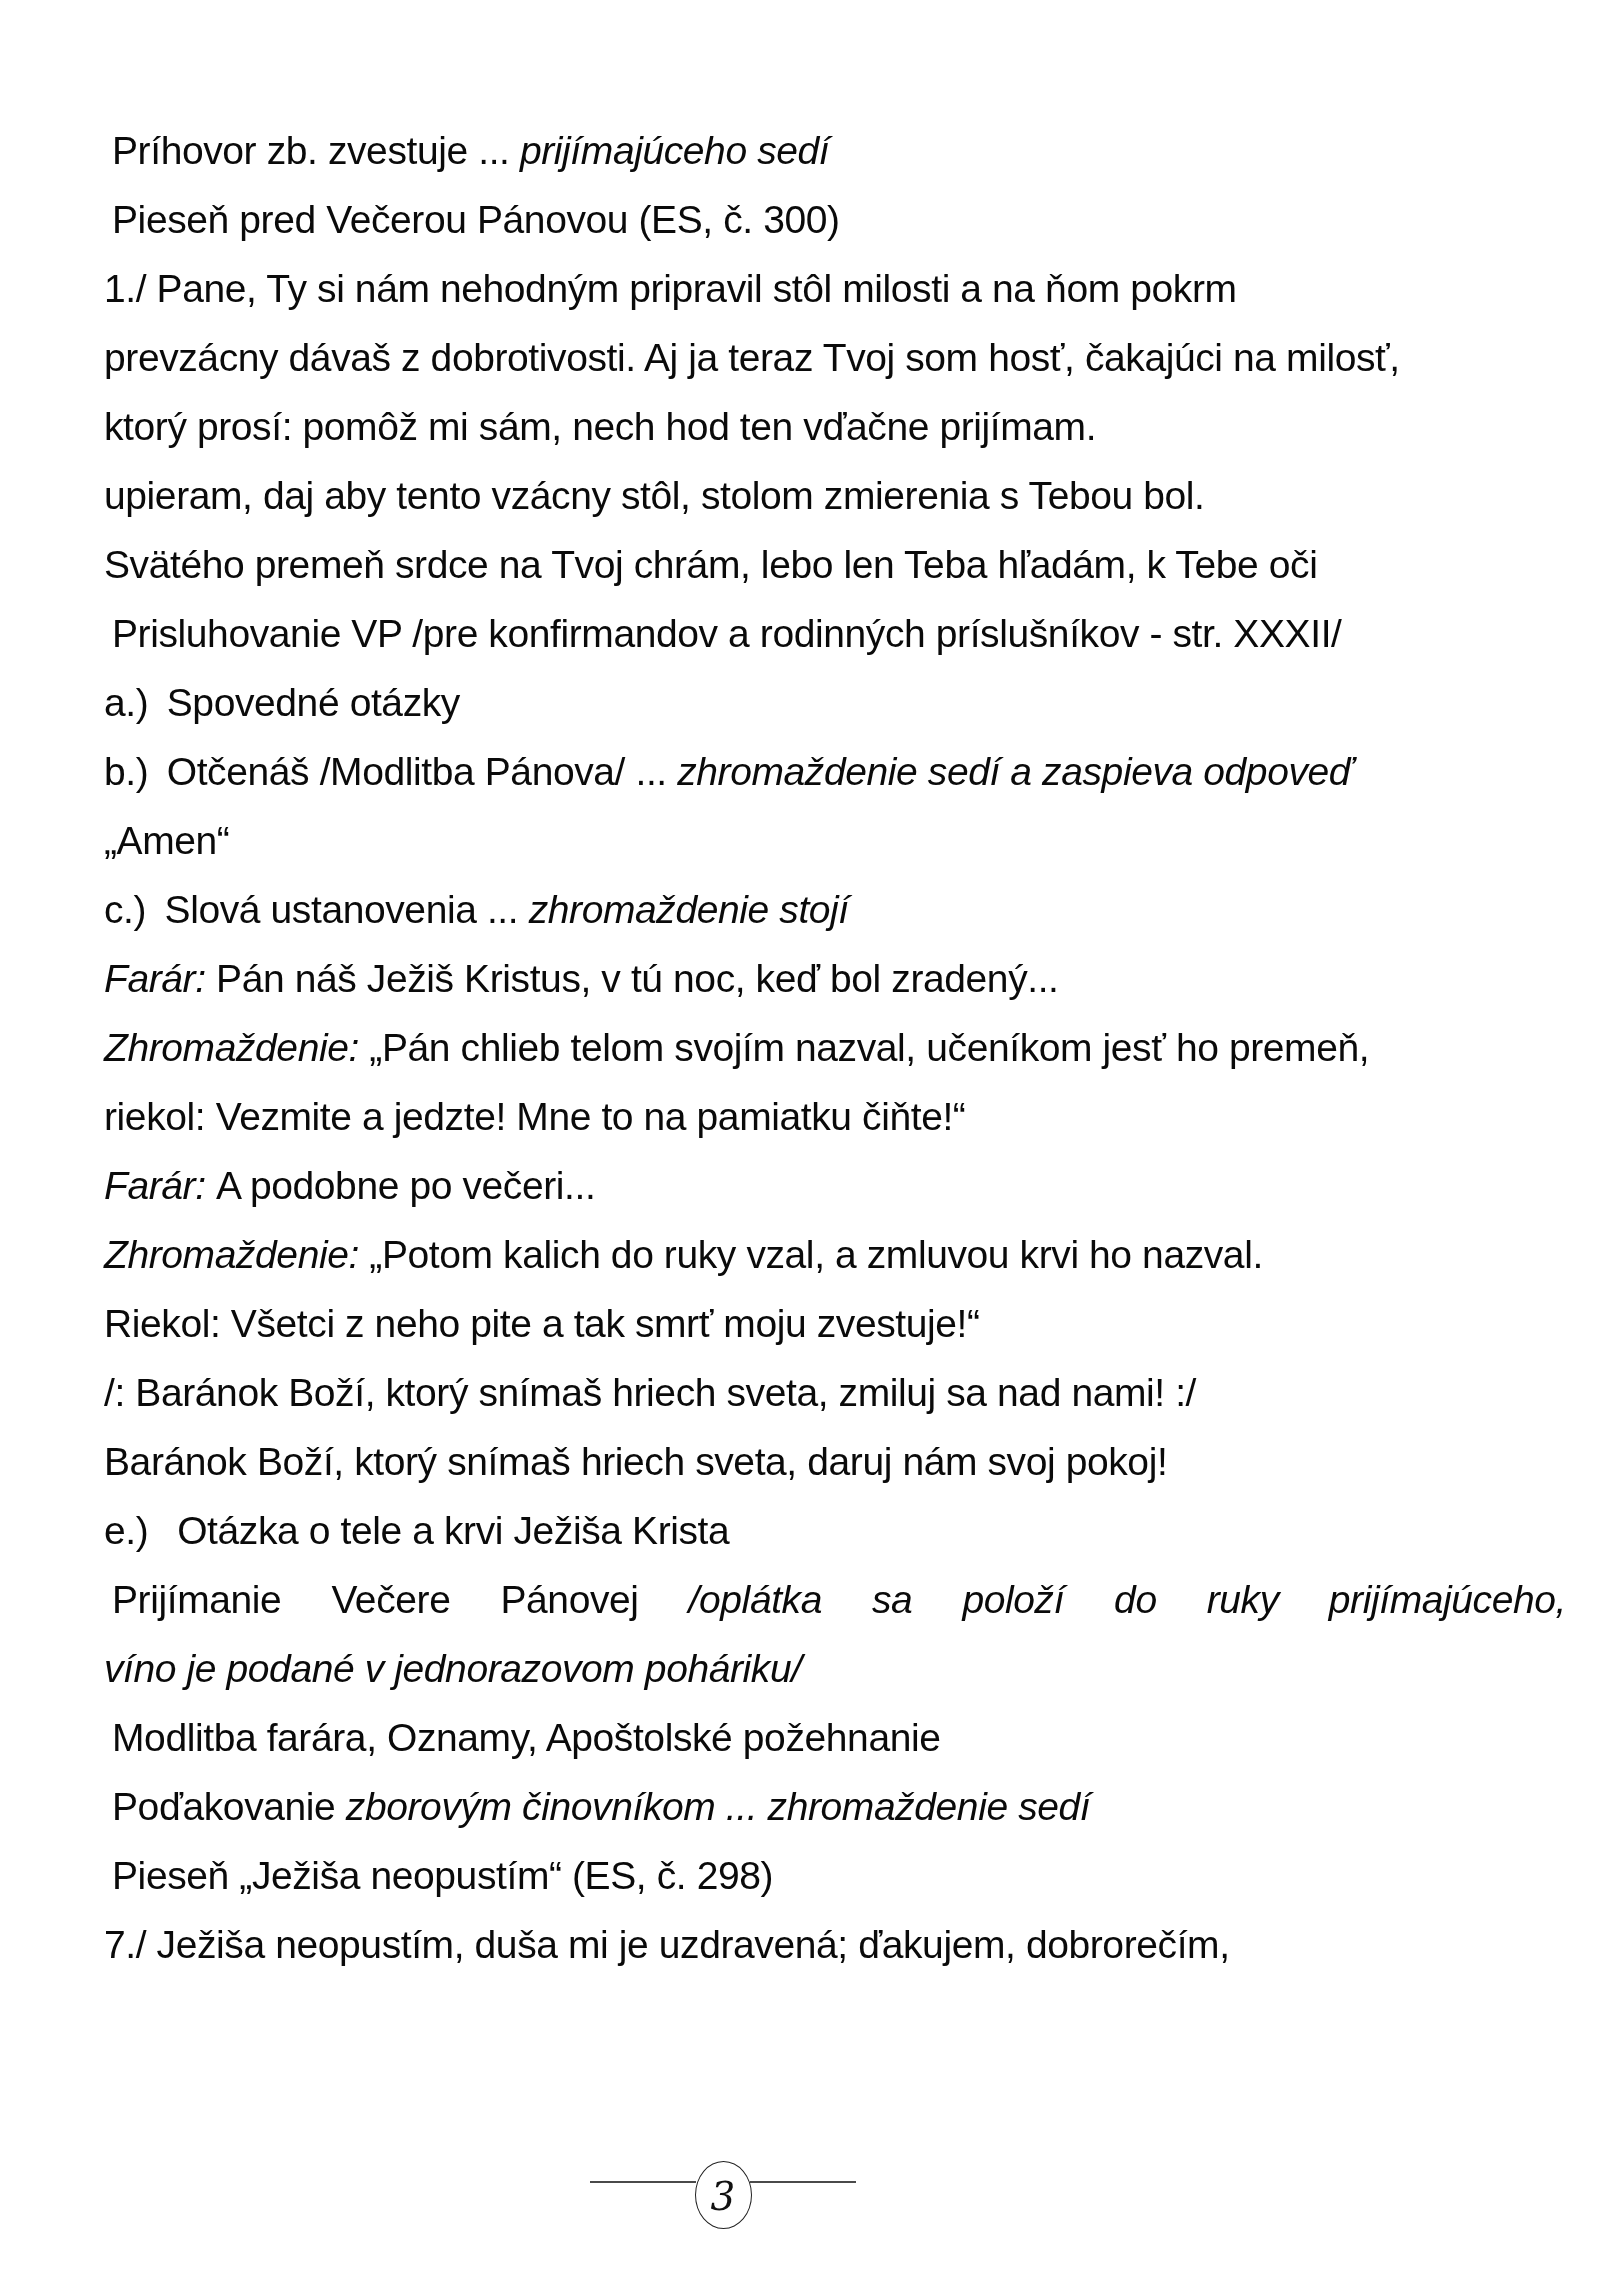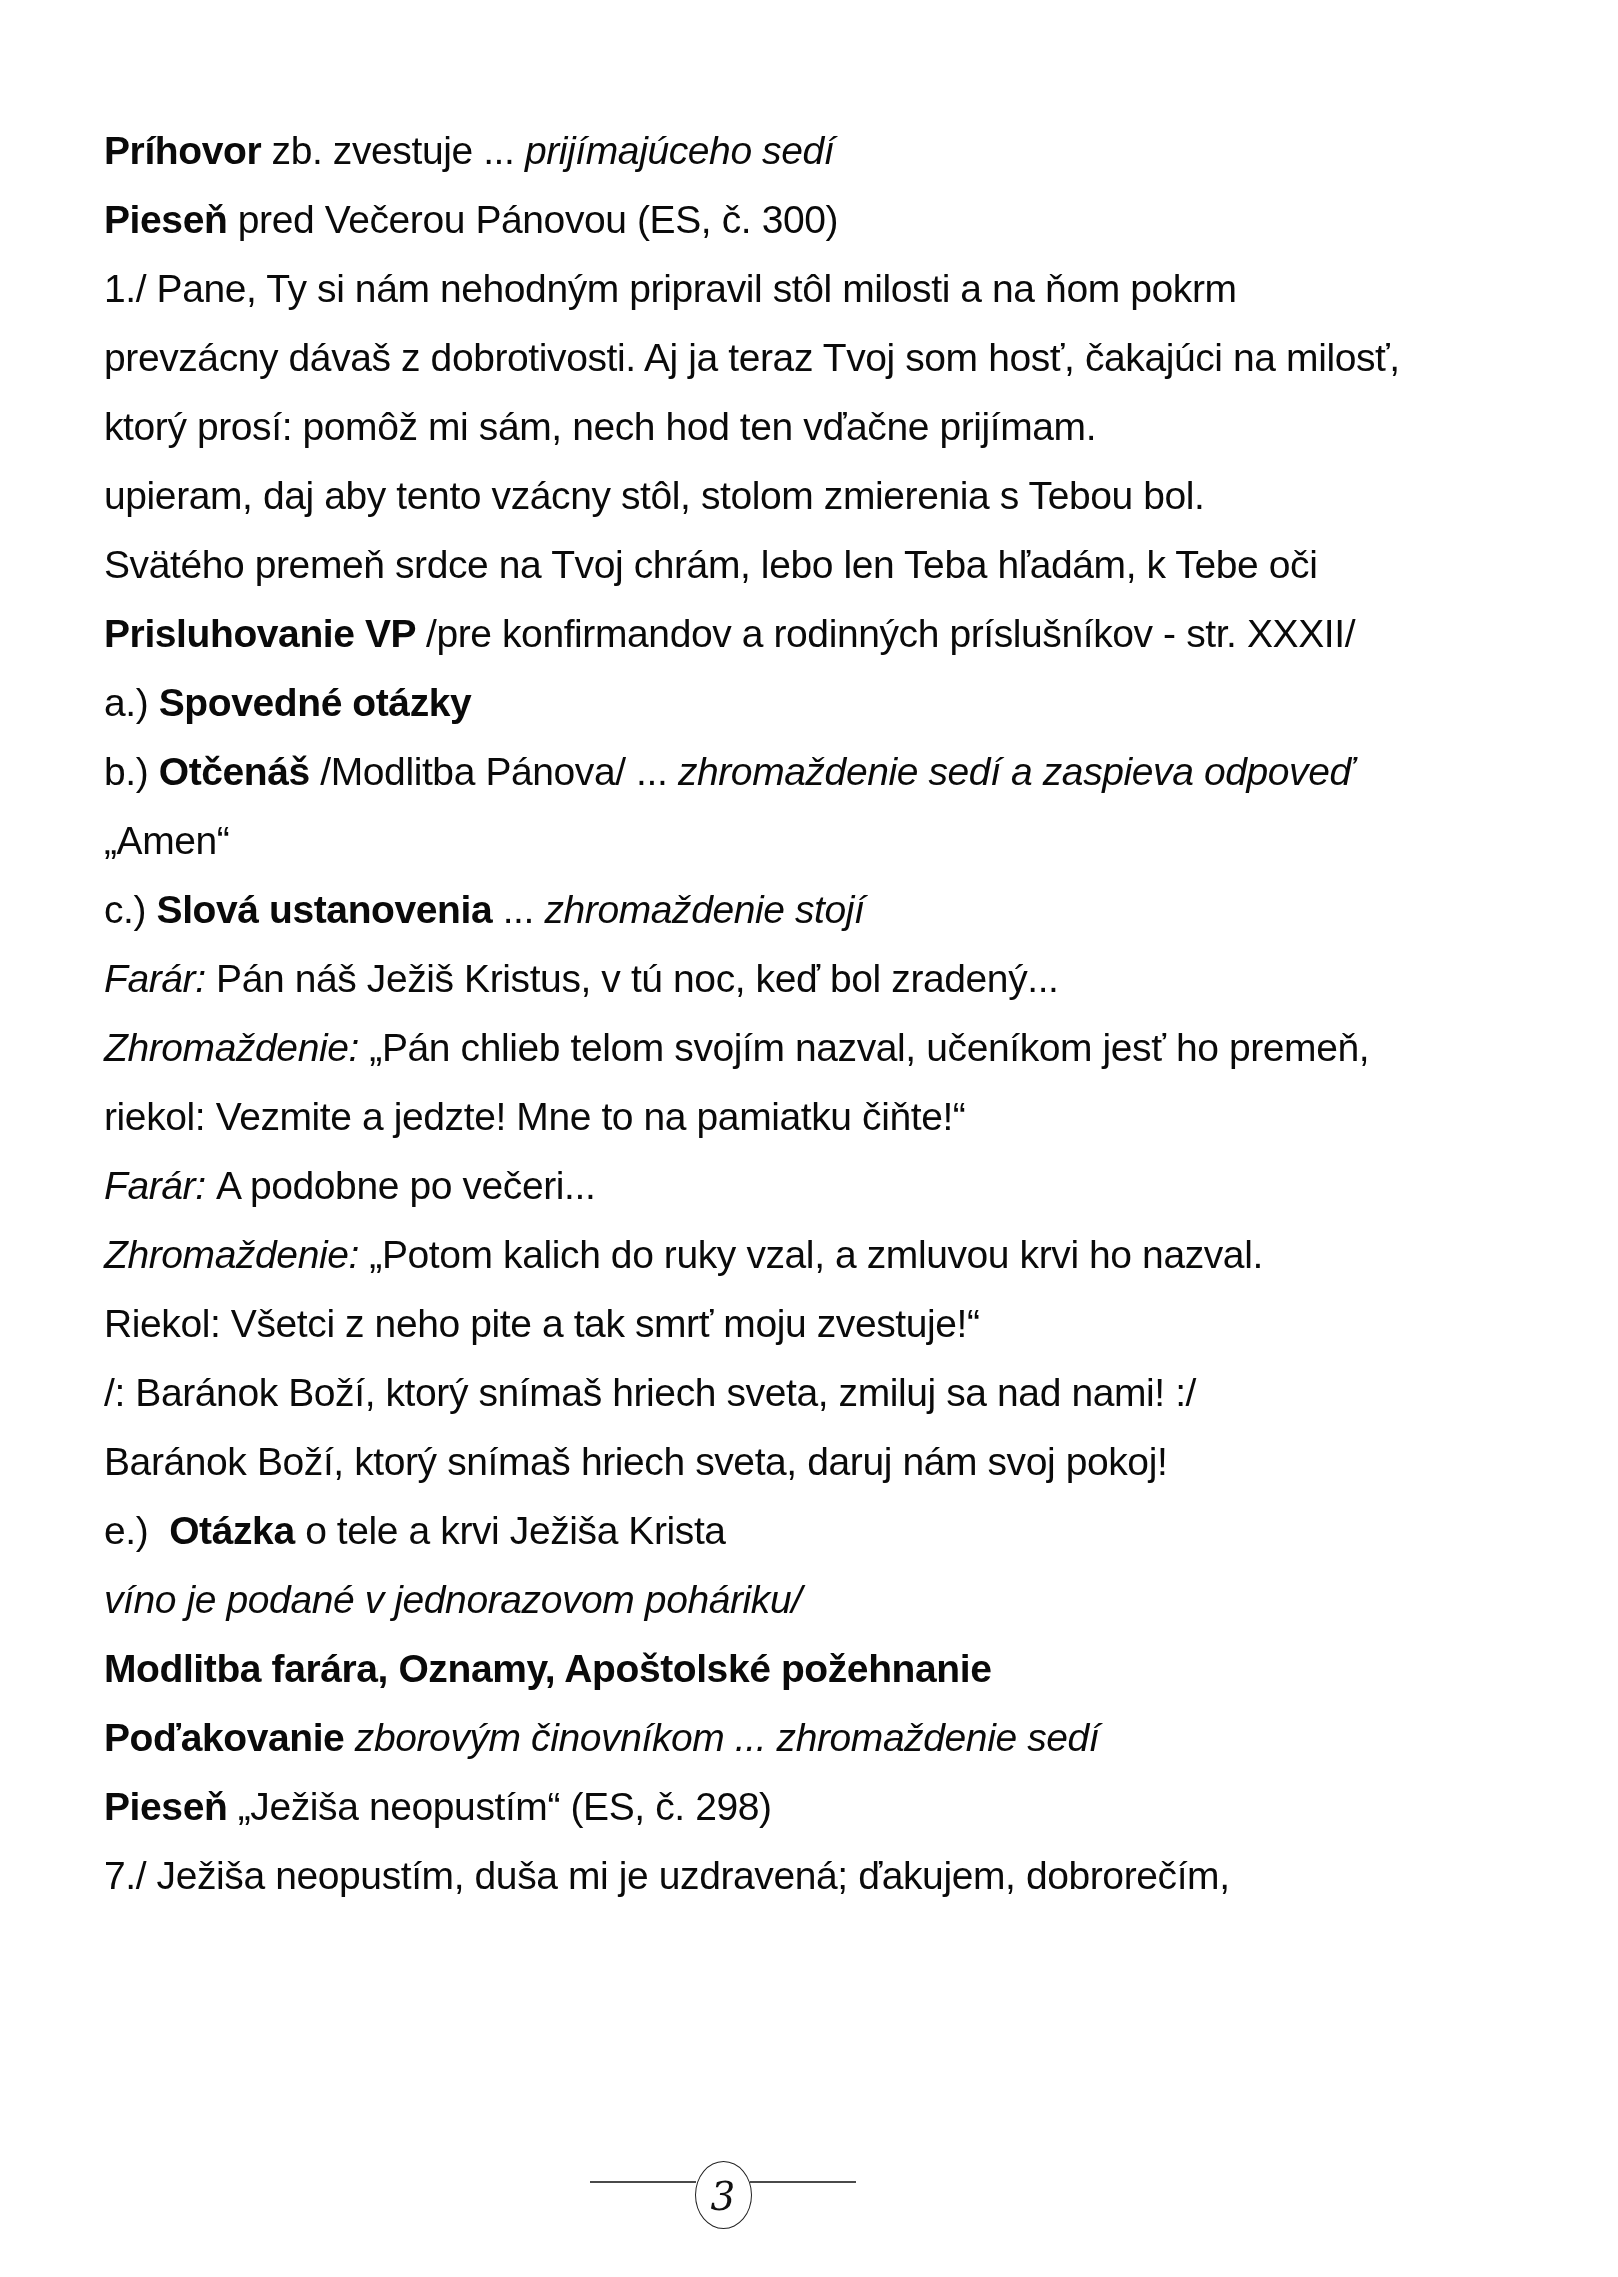--- a/index.html
+++ b/index.html
@@ -29,21 +29,21 @@
     line-height: 69px;
     letter-spacing: -0.4px;
     white-space: nowrap;
   }
   .line.just {
     white-space: normal;
     text-align: justify;
     text-align-last: justify;
   }
   .regular { font-weight: normal; font-style: normal; }
-  .bold { font-weight: bold; }
+  .bold { font-weight: normal; margin-left: 8px; }
   .italic { font-style: italic; }
   .italic-underline {
     font-style: italic;
     text-underline-offset: 6.4px;
   }
   .footer {
     position: absolute;
     left: 590px;
     top: 2161px;
     width: 266px;
@@ -97,20 +97,21 @@
       <div class="line"><span class="regular">c.) </span><span class="bold">Slová ustanovenia </span><span class="regular">... </span><span class="italic">zhromaždenie stojí</span></div>
       <div class="line"><span class="italic">Farár: </span><span class="regular">Pán náš Ježiš Kristus, v tú noc, keď bol zradený...</span></div>
       <div class="line"><span class="italic-underline">Zhromaždenie:</span><span class="regular"> „Pán chlieb telom svojím nazval, učeníkom jesť ho premeň,</span></div>
       <div class="line"><span class="regular">riekol: Vezmite a jedzte! Mne to na pamiatku čiňte!“</span></div>
       <div class="line"><span class="italic">Farár: </span><span class="regular">A podobne po večeri...</span></div>
       <div class="line"><span class="italic-underline">Zhromaždenie:</span><span class="regular"> „Potom kalich do ruky vzal, a zmluvou krvi ho nazval.</span></div>
       <div class="line"><span class="regular">Riekol: Všetci z neho pite a tak smrť moju zvestuje!“</span></div>
       <div class="line"><span class="regular">/: Baránok Boží, ktorý snímaš hriech sveta, zmiluj sa nad nami! :/</span></div>
       <div class="line"><span class="regular">Baránok Boží, ktorý snímaš hriech sveta, daruj nám svoj pokoj!</span></div>
       <div class="line"><span class="regular">e.)&nbsp; </span><span class="bold">Otázka </span><span class="regular">o tele a krvi Ježiša Krista</span></div>
+      <div class="line just"><span class="bold">Prijímanie Večere Pánovej </span><span class="italic">/oplátka sa položí do ruky prijímajúceho,</span></div>
       <div class="line"><span class="italic">víno je podané v jednorazovom poháriku/</span></div>
       <div class="line"><span class="bold">Modlitba farára, Oznamy, Apoštolské požehnanie</span></div>
       <div class="line"><span class="bold">Poďakovanie </span><span class="italic">zborovým činovníkom ... zhromaždenie sedí</span></div>
       <div class="line"><span class="bold">Pieseň </span><span class="regular">„Ježiša neopustím“ (ES, č. 298)</span></div>
       <div class="line"><span class="regular">7./ Ježiša neopustím, duša mi je uzdravená; ďakujem, dobrorečím,</span></div>
     </div>
   <div class="footer">
     <span class="rule"></span>
     <span class="oval">
       <span class="num">3</span>

